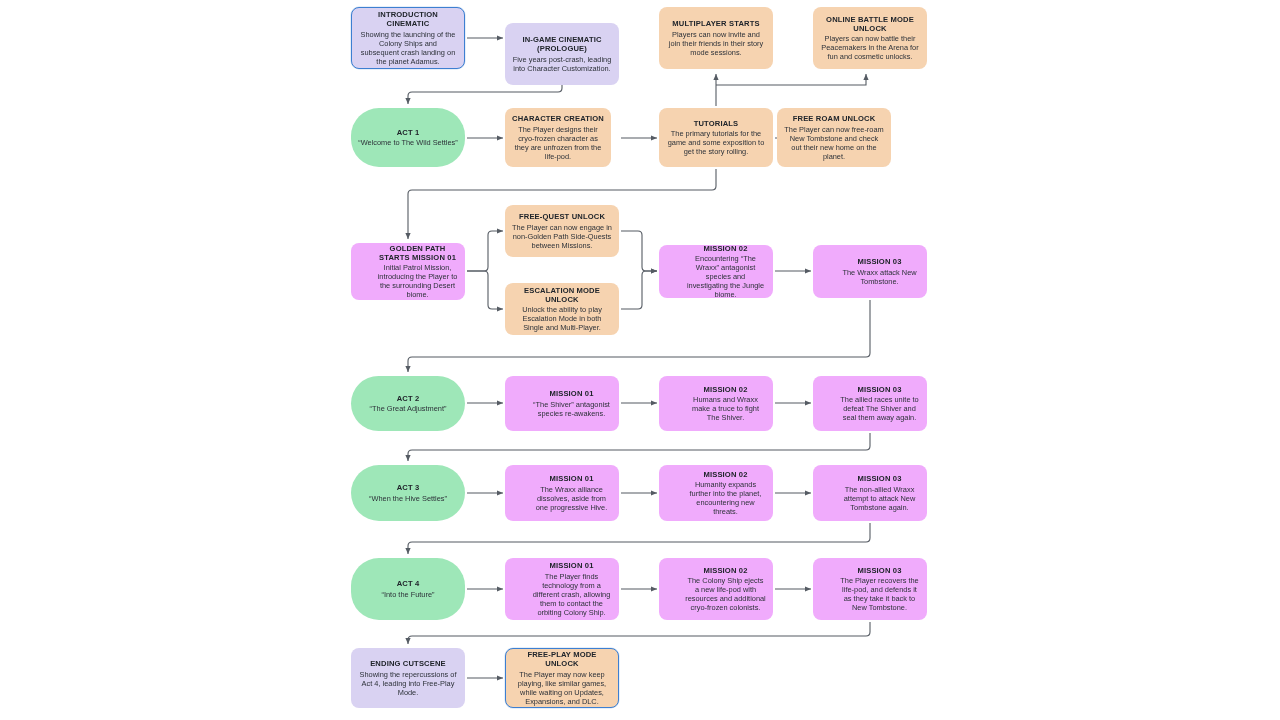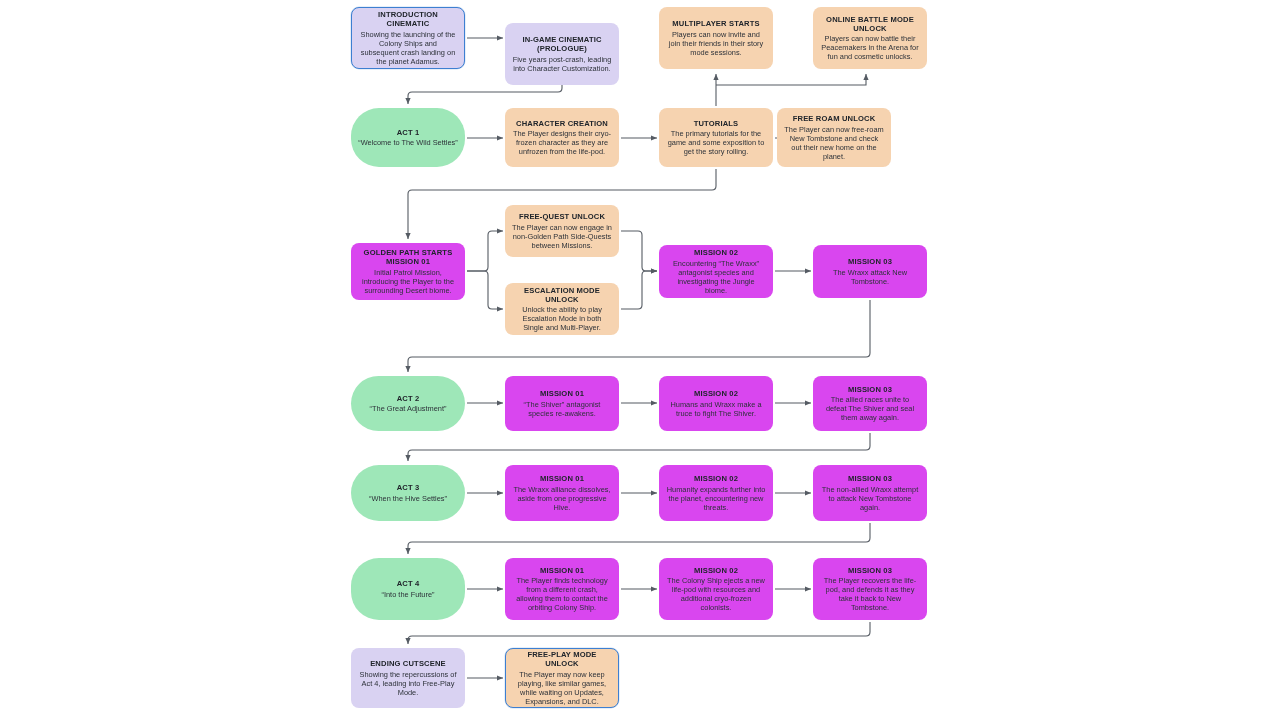--- a/index.html
+++ b/index.html
@@ -42,21 +42,21 @@
     margin-bottom: 1px;
   }
   .node .body {
     font-size: 7.4px;
     color: #2c3138;
   }
   
   .c-purple { background: #d9d2f2; }
   .c-orange { background: #f6d3b0; }
   .c-green  { background: #9ee7b8; border-radius: 28px; }
-  .c-blue   { background: #d946ef; }
+  .c-blue   { background: #f0abfc; padding-left: 26px; }
   .sel {
     border: 1.6px solid #3d7fd1;
     box-shadow: 0 0 0 0.5px rgba(61,127,209,0.25);
   }
 </style>
 </head>
 <body>
 
 <div id="canvas">
   <svg id="edges" viewBox="0 0 1280 720">
@@ -109,21 +109,21 @@
         <div class="body">Players can now invite and join their friends in their story mode sessions.</div>
       </div>
       <div class="node c-orange" style="left: 813px; top: 7px; width: 114px; height: 62px;">
         <div class="title">ONLINE BATTLE MODE UNLOCK</div>
         <div class="body">Players can now battle their Peacemakers in the Arena for fun and cosmetic unlocks.</div>
       </div>
       <div class="node c-green" style="left: 351px; top: 108px; width: 114px; height: 59px;">
         <div class="title">ACT 1</div>
         <div class="body">“Welcome to The Wild Settles”</div>
       </div>
-      <div class="node c-orange" style="left: 505px; top: 108px; width: 114px; height: 59px;">
+      <div class="node c-orange" style="left: 505px; top: 108px; width: 106px; height: 59px;">
         <div class="title">CHARACTER CREATION</div>
         <div class="body">The Player designs their cryo-frozen character as they are unfrozen from the life-pod.</div>
       </div>
       <div class="node c-orange" style="left: 659px; top: 108px; width: 114px; height: 59px;">
         <div class="title">TUTORIALS</div>
         <div class="body">The primary tutorials for the game and some exposition to get the story rolling.</div>
       </div>
       <div class="node c-orange" style="left: 777px; top: 108px; width: 114px; height: 59px;">
         <div class="title">FREE ROAM UNLOCK</div>
         <div class="body">The Player can now free-roam New Tombstone and check out their new home on the planet.</div>

